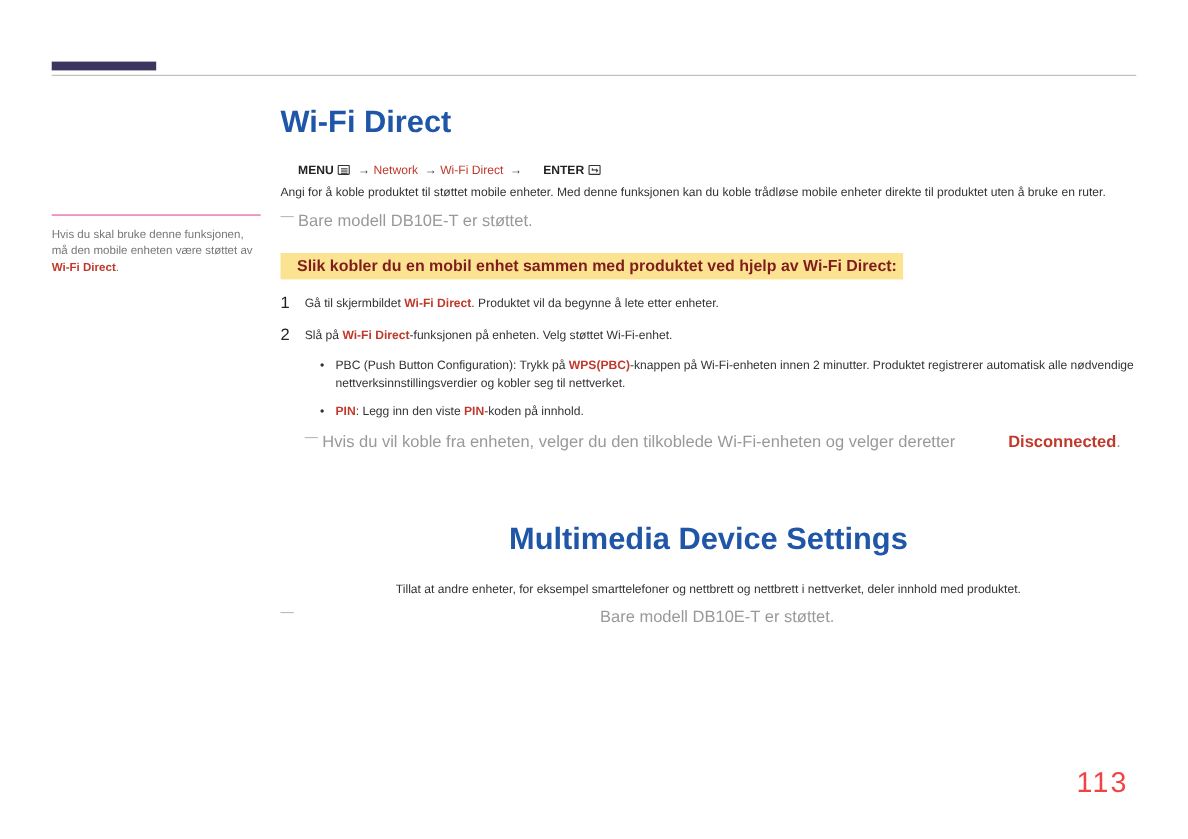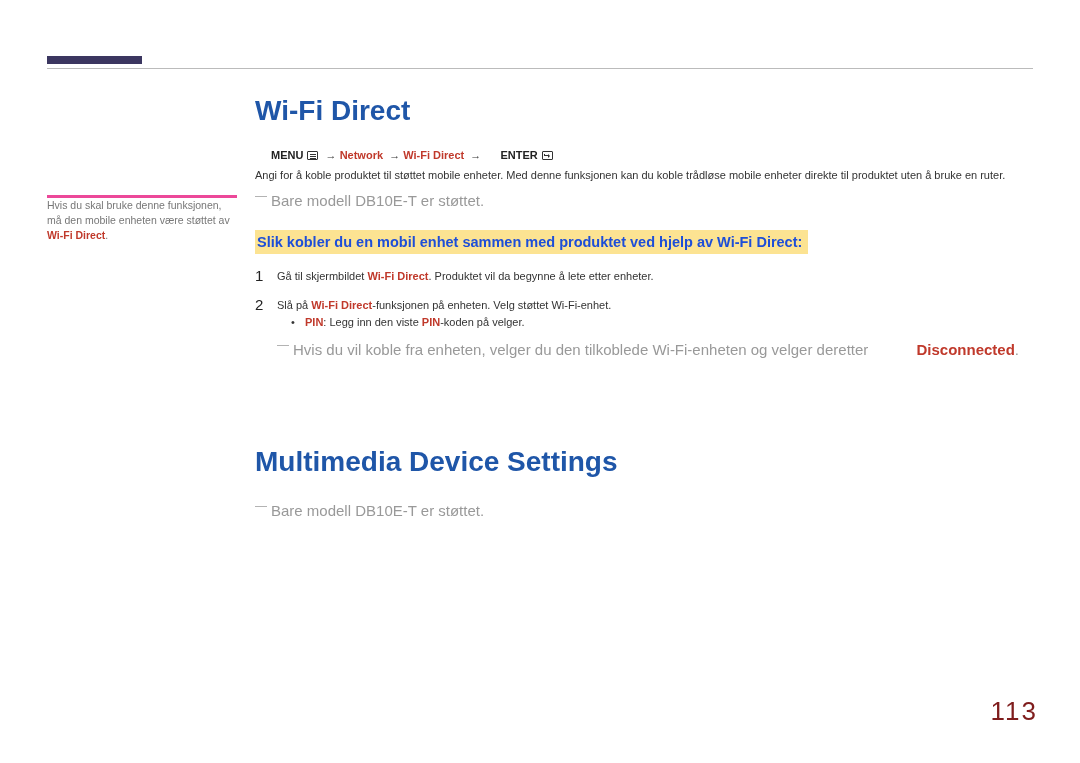--- a/index.html
+++ b/index.html
@@ -28,41 +28,42 @@
     background: #bbb;
   }
   .left-note {
     position: absolute;
     left: 47px;
     top: 195px;
     width: 190px;
     font-size: 10.5px;
     line-height: 1.45;
     color: #777;
-    border-top: 3px solid #ec4899;
+    border-top: 1px solid #ec4899;
+    padding-top: 10px;
   }
   .left-note .hl { color: #c0392b; font-weight: 600; }
   .main {
     position: absolute;
     left: 255px;
     top: 95px;
     width: 778px;
   }
   h1 {
     font-size: 28px;
     font-weight: 600;
     color: #1f56a8;
     margin-bottom: 22px;
   }
   .path {
     font-size: 11px;
     margin-bottom: 6px;
   }
   .path b { font-weight: 700; color: #222; padding-left: 16px; }
-  .path .hl { color: #c0392b; font-weight: 700; }
+  .path .hl { color: #c0392b; font-weight: 400; }
   .icon-box {
     display: inline-block;
     vertical-align: -1px;
     width: 11px; height: 9px;
     border: 1px solid #333;
     border-radius: 1px;
     position: relative;
     margin: 0 1px;
   }
   .icon-menu::before, .icon-menu::after, .icon-menu .mid {
@@ -112,23 +113,23 @@
     left: 0;
     top: -3px;
     color: #aaa;
     font-size: 12px;
   }
   .dash-note .hl { color: #c0392b; font-weight: 600; padding-left: 44px; }
   .subhead {
     display: inline-block;
     font-size: 14.5px;
     font-weight: 700;
-    color: #1d4ed8;
+    color: #7f1d1d;
     background: #fce392;
-    padding: 4px 6px 4px 2px;
+    padding: 4px 6px 4px 15px;
     margin-bottom: 14px;
   }
   .step-row {
     display: flex;
     align-items: flex-start;
     font-size: 11px;
     margin-bottom: 12px;
     line-height: 1.55;
   }
   .step-num {
@@ -152,28 +153,28 @@
   .bullet-row::before {
     content: "•";
     position: absolute;
     left: 14px;
     top: 0;
     color: #333;
   }
   .bullet-row .hl { color: #c0392b; font-weight: 600; }
   .page-num {
     position: absolute;
-    right: 42px;
+    right: 54px;
     bottom: 36px;
     font-size: 26px;
-    color: #7f1d1d;
+    color: #ef4444;
     font-weight: 300;
     letter-spacing: 2px;
   }
-  .sec2 { margin-top: 84px; }
+  .sec2 { margin-top: 60px; text-align: center; }
 </style>
 </head>
 <body>
 
 <div class="header-bar"></div>
 <div class="header-rule"></div>
 
 <div class="left-note">
   <span>Hvis du skal bruke denne funksjonen, må den mobile enheten være støttet av </span>
   <span class="hl">Wi-Fi Direct</span><span>.</span>
@@ -203,32 +204,36 @@
     <div class="step-body">
       <span>Gå til skjermbildet </span><span class="hl">Wi-Fi Direct</span><span>. Produktet vil da begynne å lete etter enheter.</span>
     </div>
   </div>
 
   <div class="step-row">
     <div class="step-num">2</div>
     <div class="step-body">
       <span>Slå på </span><span class="hl">Wi-Fi Direct</span><span>-funksjonen på enheten. Velg støttet Wi-Fi-enhet.</span>
 
+      <div class="bullet-row" style="margin-top:10px;">
+        <span>PBC (Push Button Configuration): Trykk på </span><span class="hl">WPS(PBC)</span><span>-knappen på Wi-Fi-enheten innen 2 minutter. Produktet registrerer automatisk alle nødvendige nettverksinnstillingsverdier og kobler seg til nettverket.</span>
+      </div>
       <div class="bullet-row">
-        <span class="hl">PIN</span><span>: Legg inn den viste </span><span class="hl">PIN</span><span>-koden på velger.</span>
+        <span class="hl">PIN</span><span>: Legg inn den viste </span><span class="hl">PIN</span><span>-koden på innhold.</span>
       </div>
       <div class="dash-note" style="margin-bottom:0;">
         <span>Hvis du vil koble fra enheten, velger du den tilkoblede Wi-Fi-enheten og velger deretter </span><span class="hl">Disconnected</span><span>.</span>
       </div>
     </div>
   </div>
 
   
   <div class="sec2">
     <h1>Multimedia Device Settings</h1>
 
 
+    <div class="body-text">Tillat at andre enheter, for eksempel smarttelefoner og nettbrett og nettbrett i nettverket, deler innhold med produktet.</div>
     <div class="dash-note">Bare modell DB10E-T er støttet.</div>
   </div>
 
 </div>
 
 <div class="page-num">113</div>
 
 </body></html>

